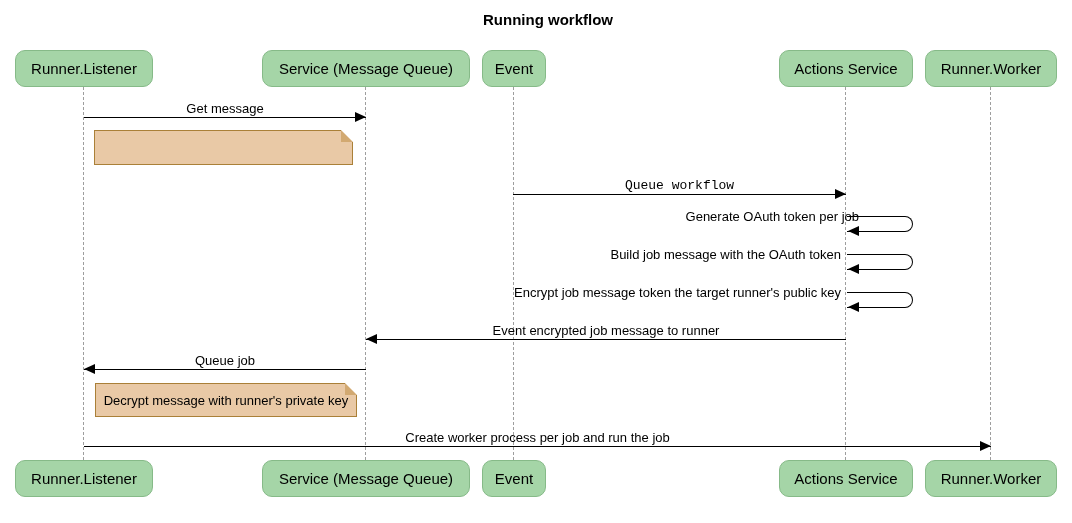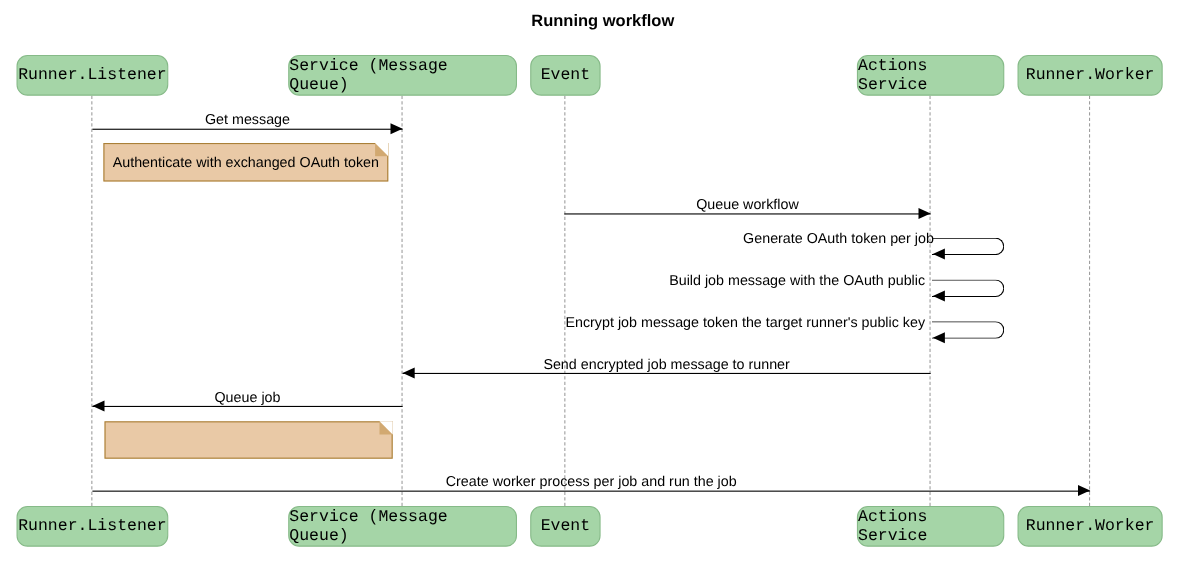--- a/index.html
+++ b/index.html
@@ -7,21 +7,21 @@
     position:relative;width:1072px;height:523px;background:#ffffff;overflow:hidden;
     font-family:"Liberation Sans", sans-serif;color:#000;
   }
   .title{
     position:absolute;top:11px;left:12px;width:1072px;text-align:center;
     font-size:15px;font-weight:700;
   }
   .actor{
     position:absolute;height:37px;background:#a5d5a7;border:1px solid #86ba88;
     border-radius:10px;display:flex;align-items:center;justify-content:center;
-    font-size:15px;box-sizing:border-box;font-family:Liberation Mono, monospace;
+    font-size:15px;box-sizing:border-box;
   }
   .lifeline{
     position:absolute;width:0;border-left:1px dashed #9e9e9e;top:87px;height:373px;
   }
   .msg-label{
     position:absolute;font-size:13px;text-align:center;height:15px;line-height:15px;
     white-space:nowrap;
   }
   .msg-label.ralign{text-align:right;}
   .msg-line{
@@ -74,61 +74,61 @@
     </div>
 
   <div>
     <div class="msg-label" style="left:84px;top:101px;width:282px;">Get message</div>
     <div class="msg-line" style="left:84px;top:117px;width:282px;"></div>
     <div class="head right" style="left:355px;top:112px;"></div>
   </div>
 
   <div class="note" style="left:94px;top:130px;width:259px;height:35px;">
     <span class="fold"></span>
-    <span>Authenticate with exchanged OAuth token</span>
   </div>
 
   <div>
-    <div class="msg-label" style="left:513px;top:178px;width:333px;">Queue workflow</div>
+    <div class="msg-label" style="left:513px;top:178px;width:333px;font-family:Liberation Mono, monospace;">Queue workflow</div>
     <div class="msg-line" style="left:513px;top:194px;width:333px;"></div>
     <div class="head right" style="left:835px;top:189px;"></div>
   </div>
 
   <div>
-    <div class="msg-label ralign" style="left:8px;top:209px;width:841px;">Generate OAuth token per job</div>
+    <div class="msg-label ralign" style="left:18px;top:209px;width:841px;">Generate OAuth token per job</div>
     <div class="selfloop" style="left:847px;top:216px;"></div>
     <div class="head left" style="left:848px;top:226px;"></div>
   </div>
 
   <div>
-    <div class="msg-label ralign" style="left:0px;top:247px;width:841px;">Build job message with the OAuth public</div>
+    <div class="msg-label ralign" style="left:0px;top:247px;width:841px;">Build job message with the OAuth token</div>
     <div class="selfloop" style="left:847px;top:254px;"></div>
     <div class="head left" style="left:848px;top:264px;"></div>
   </div>
 
   <div>
     <div class="msg-label ralign" style="left:0px;top:285px;width:841px;">Encrypt job message token the target runner's public key</div>
     <div class="selfloop" style="left:847px;top:292px;"></div>
     <div class="head left" style="left:848px;top:302px;"></div>
   </div>
 
   <div>
-    <div class="msg-label" style="left:366px;top:323px;width:480px;">Send encrypted job message to runner</div>
+    <div class="msg-label" style="left:366px;top:323px;width:480px;">Event encrypted job message to runner</div>
     <div class="msg-line" style="left:366px;top:339px;width:480px;"></div>
     <div class="head left" style="left:366px;top:334px;"></div>
   </div>
 
   <div>
     <div class="msg-label" style="left:84px;top:353px;width:282px;">Queue job</div>
     <div class="msg-line" style="left:84px;top:369px;width:282px;"></div>
     <div class="head left" style="left:84px;top:364px;"></div>
   </div>
 
   <div class="note" style="left:95px;top:383px;width:262px;height:34px;">
     <span class="fold"></span>
+    <span>Decrypt message with runner's private key</span>
   </div>
 
   <div>
     <div class="msg-label" style="left:84px;top:430px;width:907px;text-align:center;">Create worker process per job and run the job</div>
     <div class="msg-line" style="left:84px;top:446px;width:907px;"></div>
     <div class="head right" style="left:980px;top:441px;"></div>
   </div>
 
   <div class="actor" style="left:15px;top:460px;width:138px;">
       <span>Runner.Listener</span>

